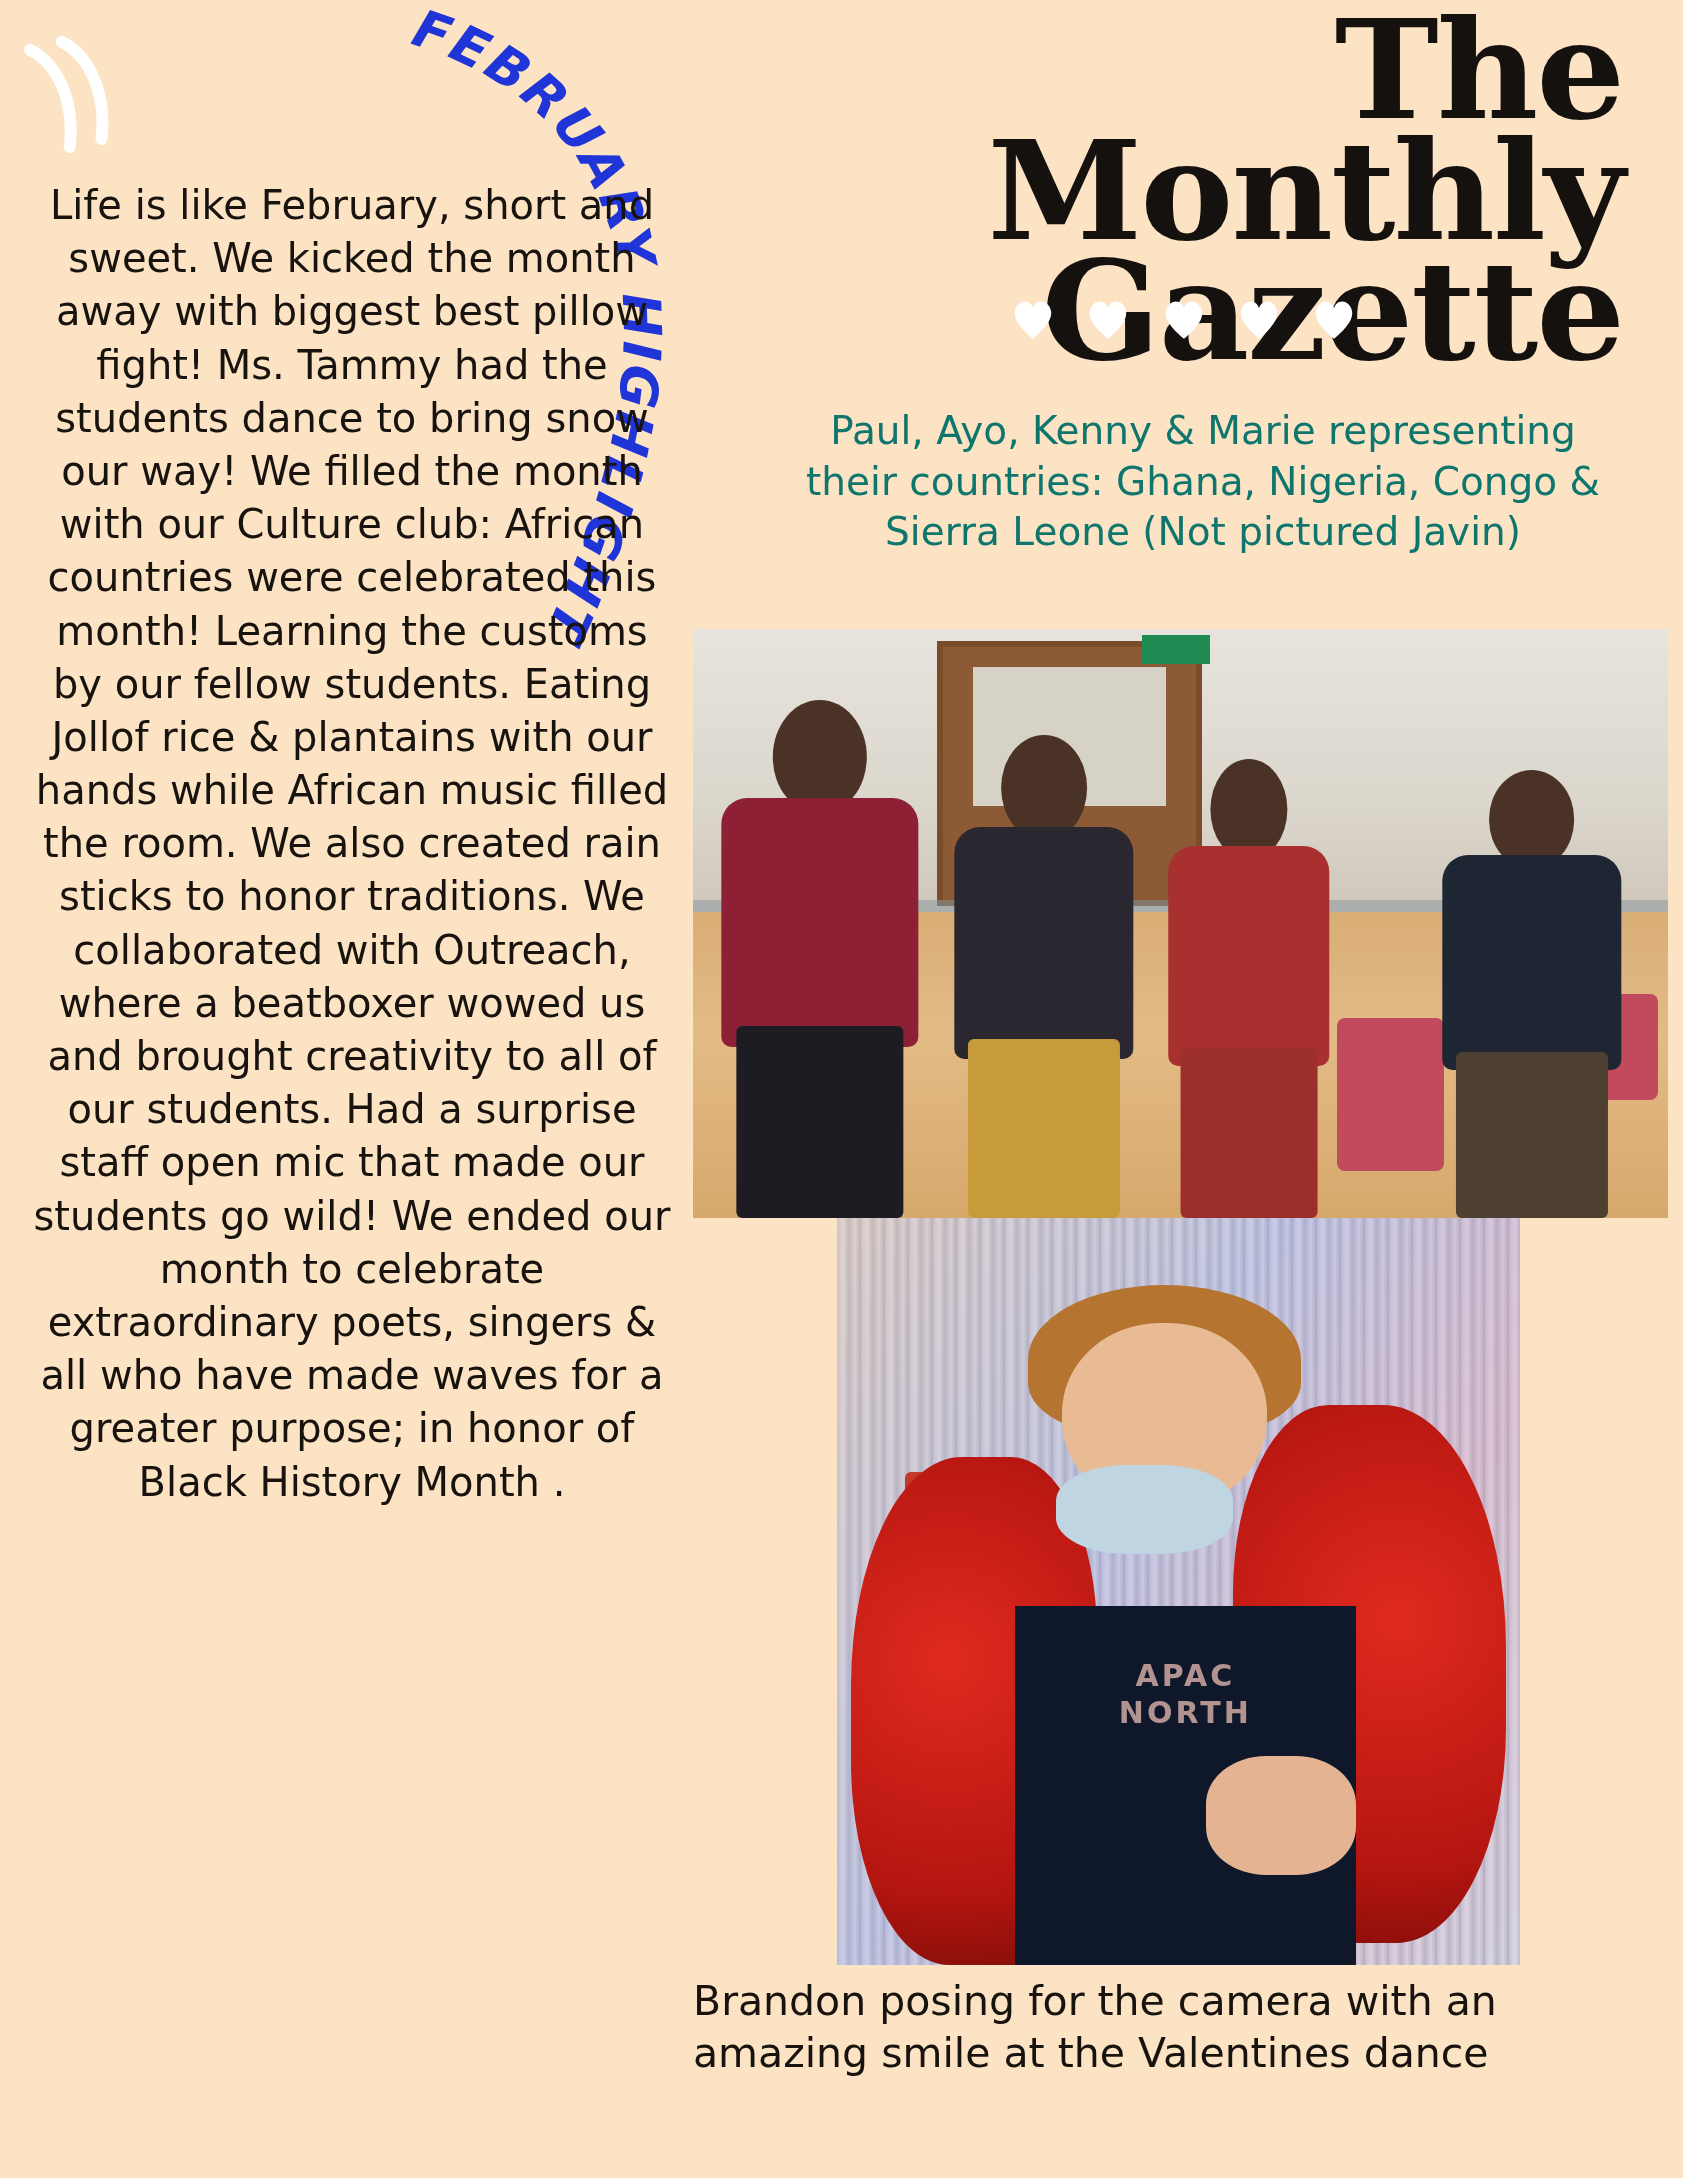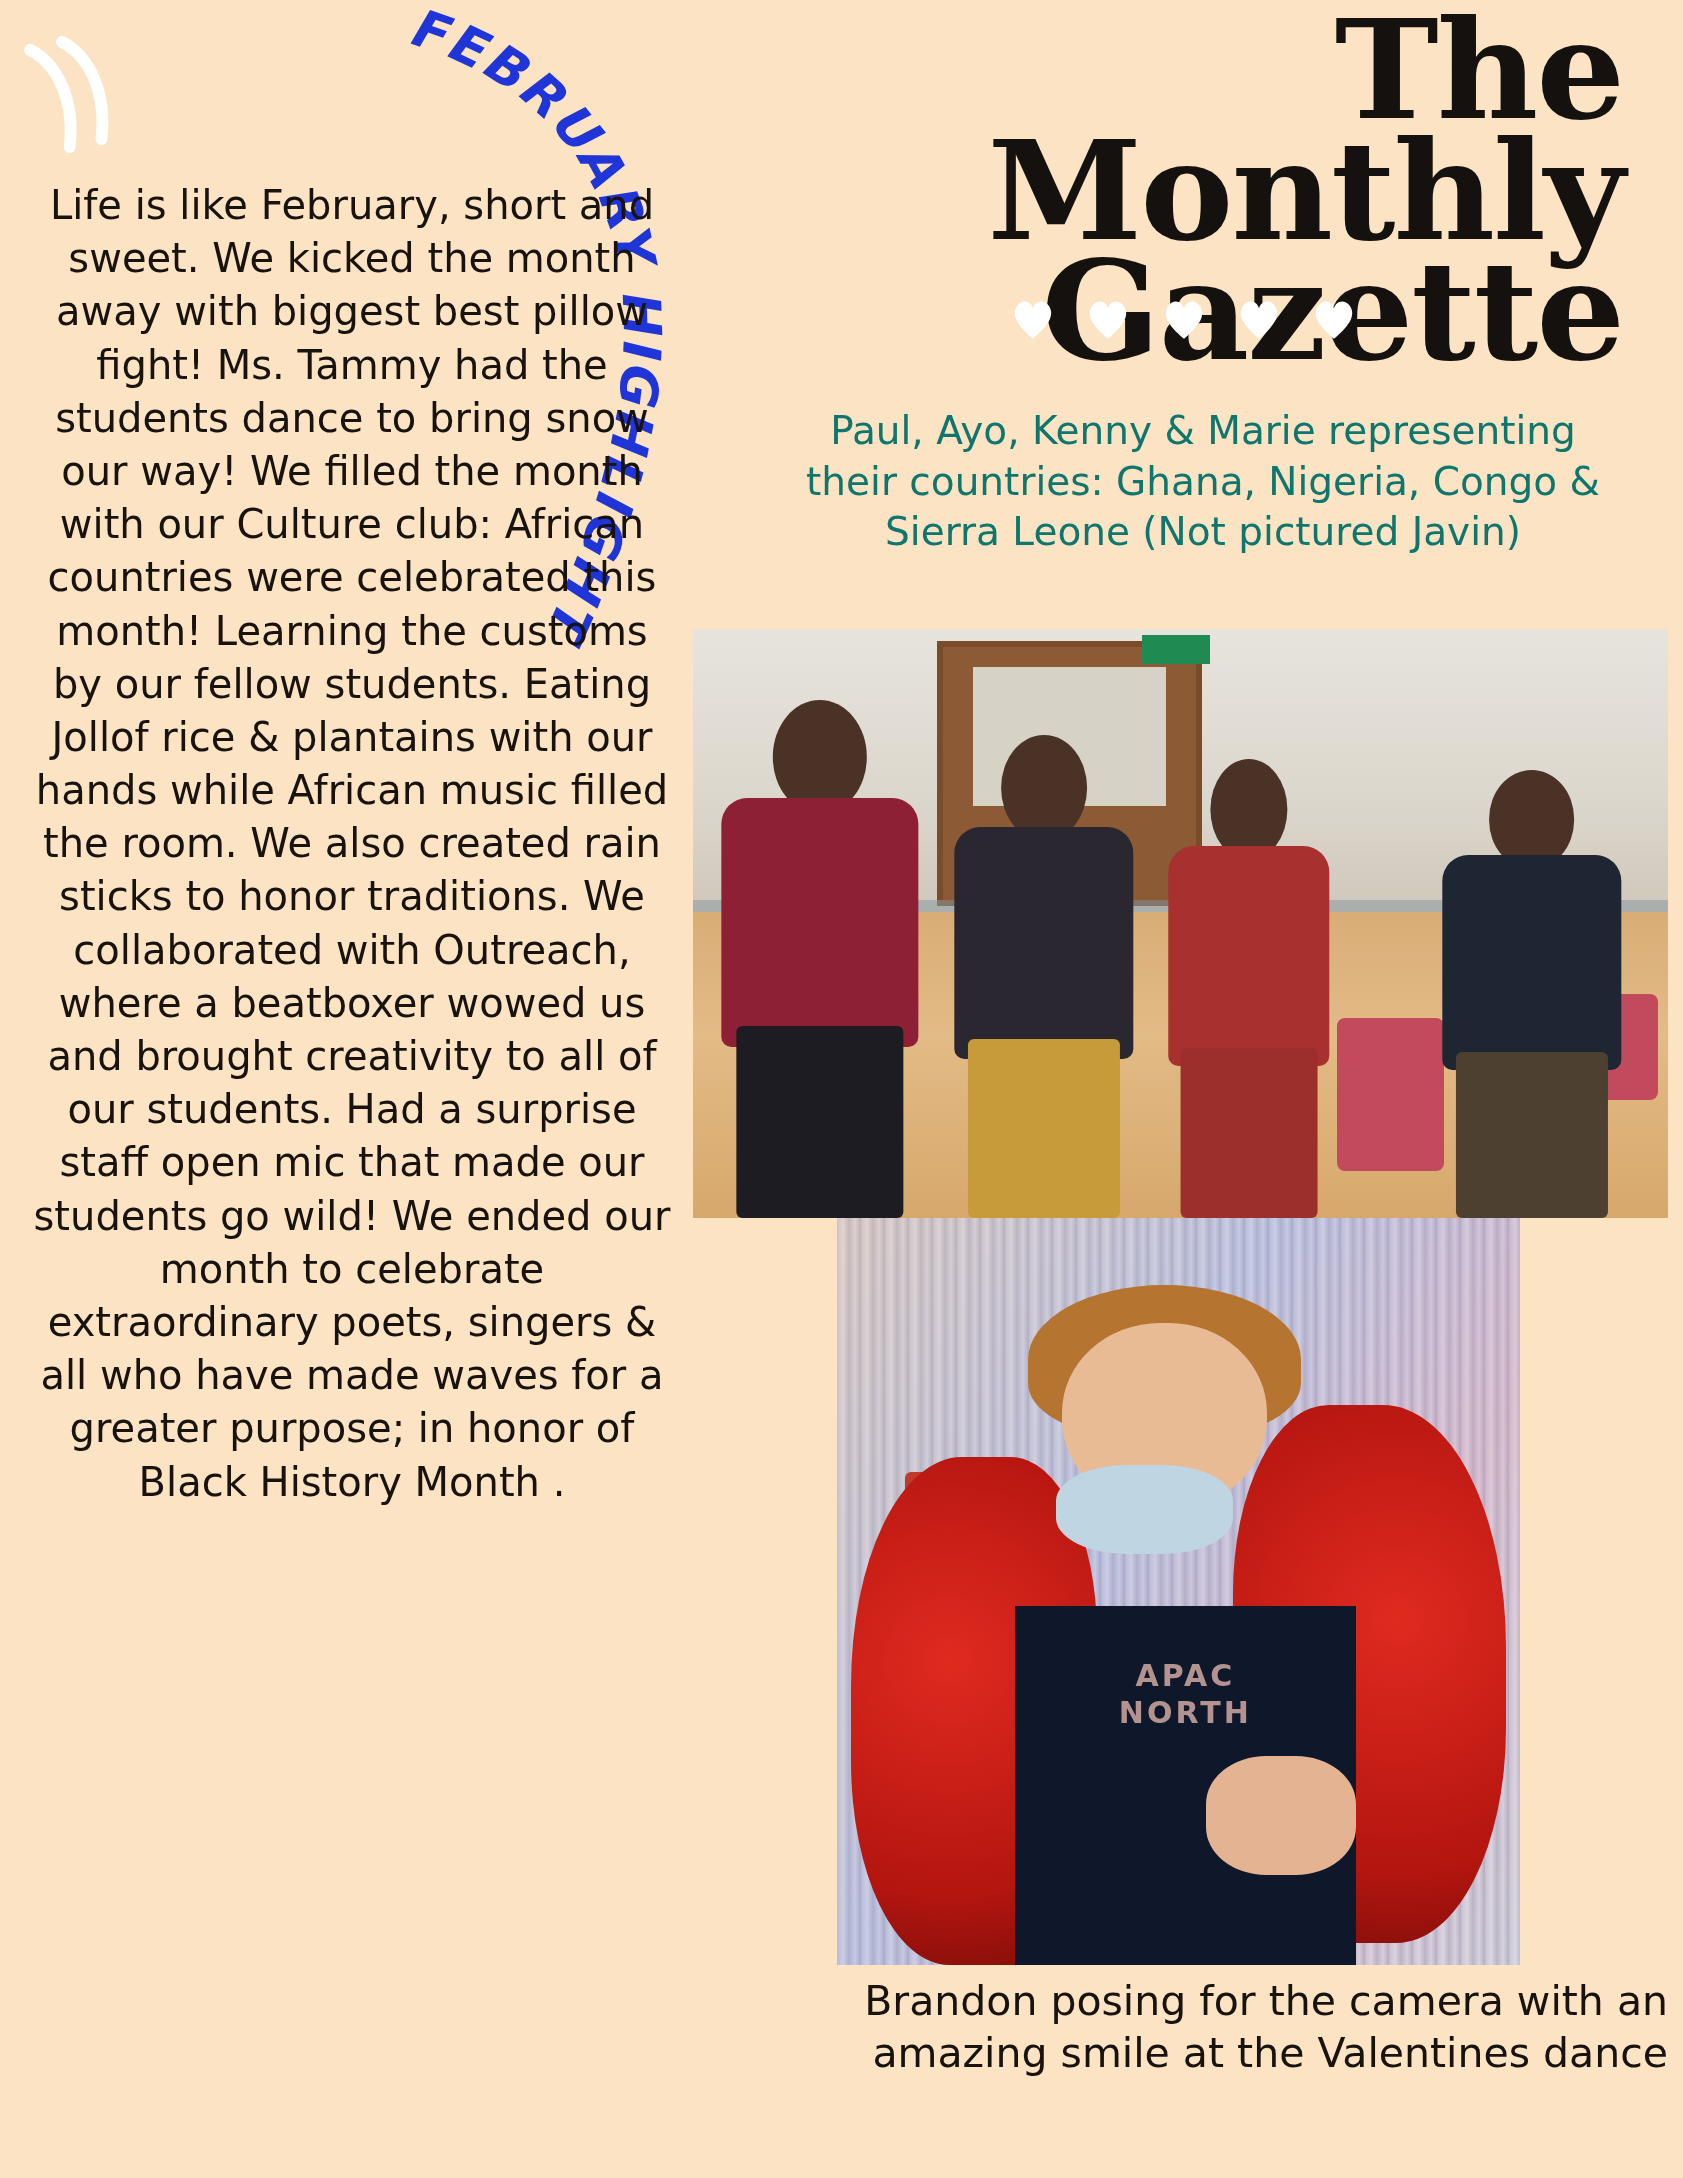--- a/index.html
+++ b/index.html
@@ -228,21 +228,21 @@
     position: absolute; left: 54%; top: 72%; width: 22%; height: 16%;
     background: #e3b392; border-radius: 40%;
   }
 
   
   .caption-bottom {
     position: absolute;
     top: 1975px;
     left: 693px;
     width: 975px;
-    text-align: right;
+    text-align: left;
     font-size: 41px;
     line-height: 1.28;
     color: #18130f;
   }
 </style>
 </head>
 <body>
 
 <svg class="swoosh" viewBox="0 0 150 130">
   <path d="M10 20 C 40 35, 55 75, 50 118" stroke="#ffffff" stroke-width="12" fill="none" stroke-linecap="round"></path>

